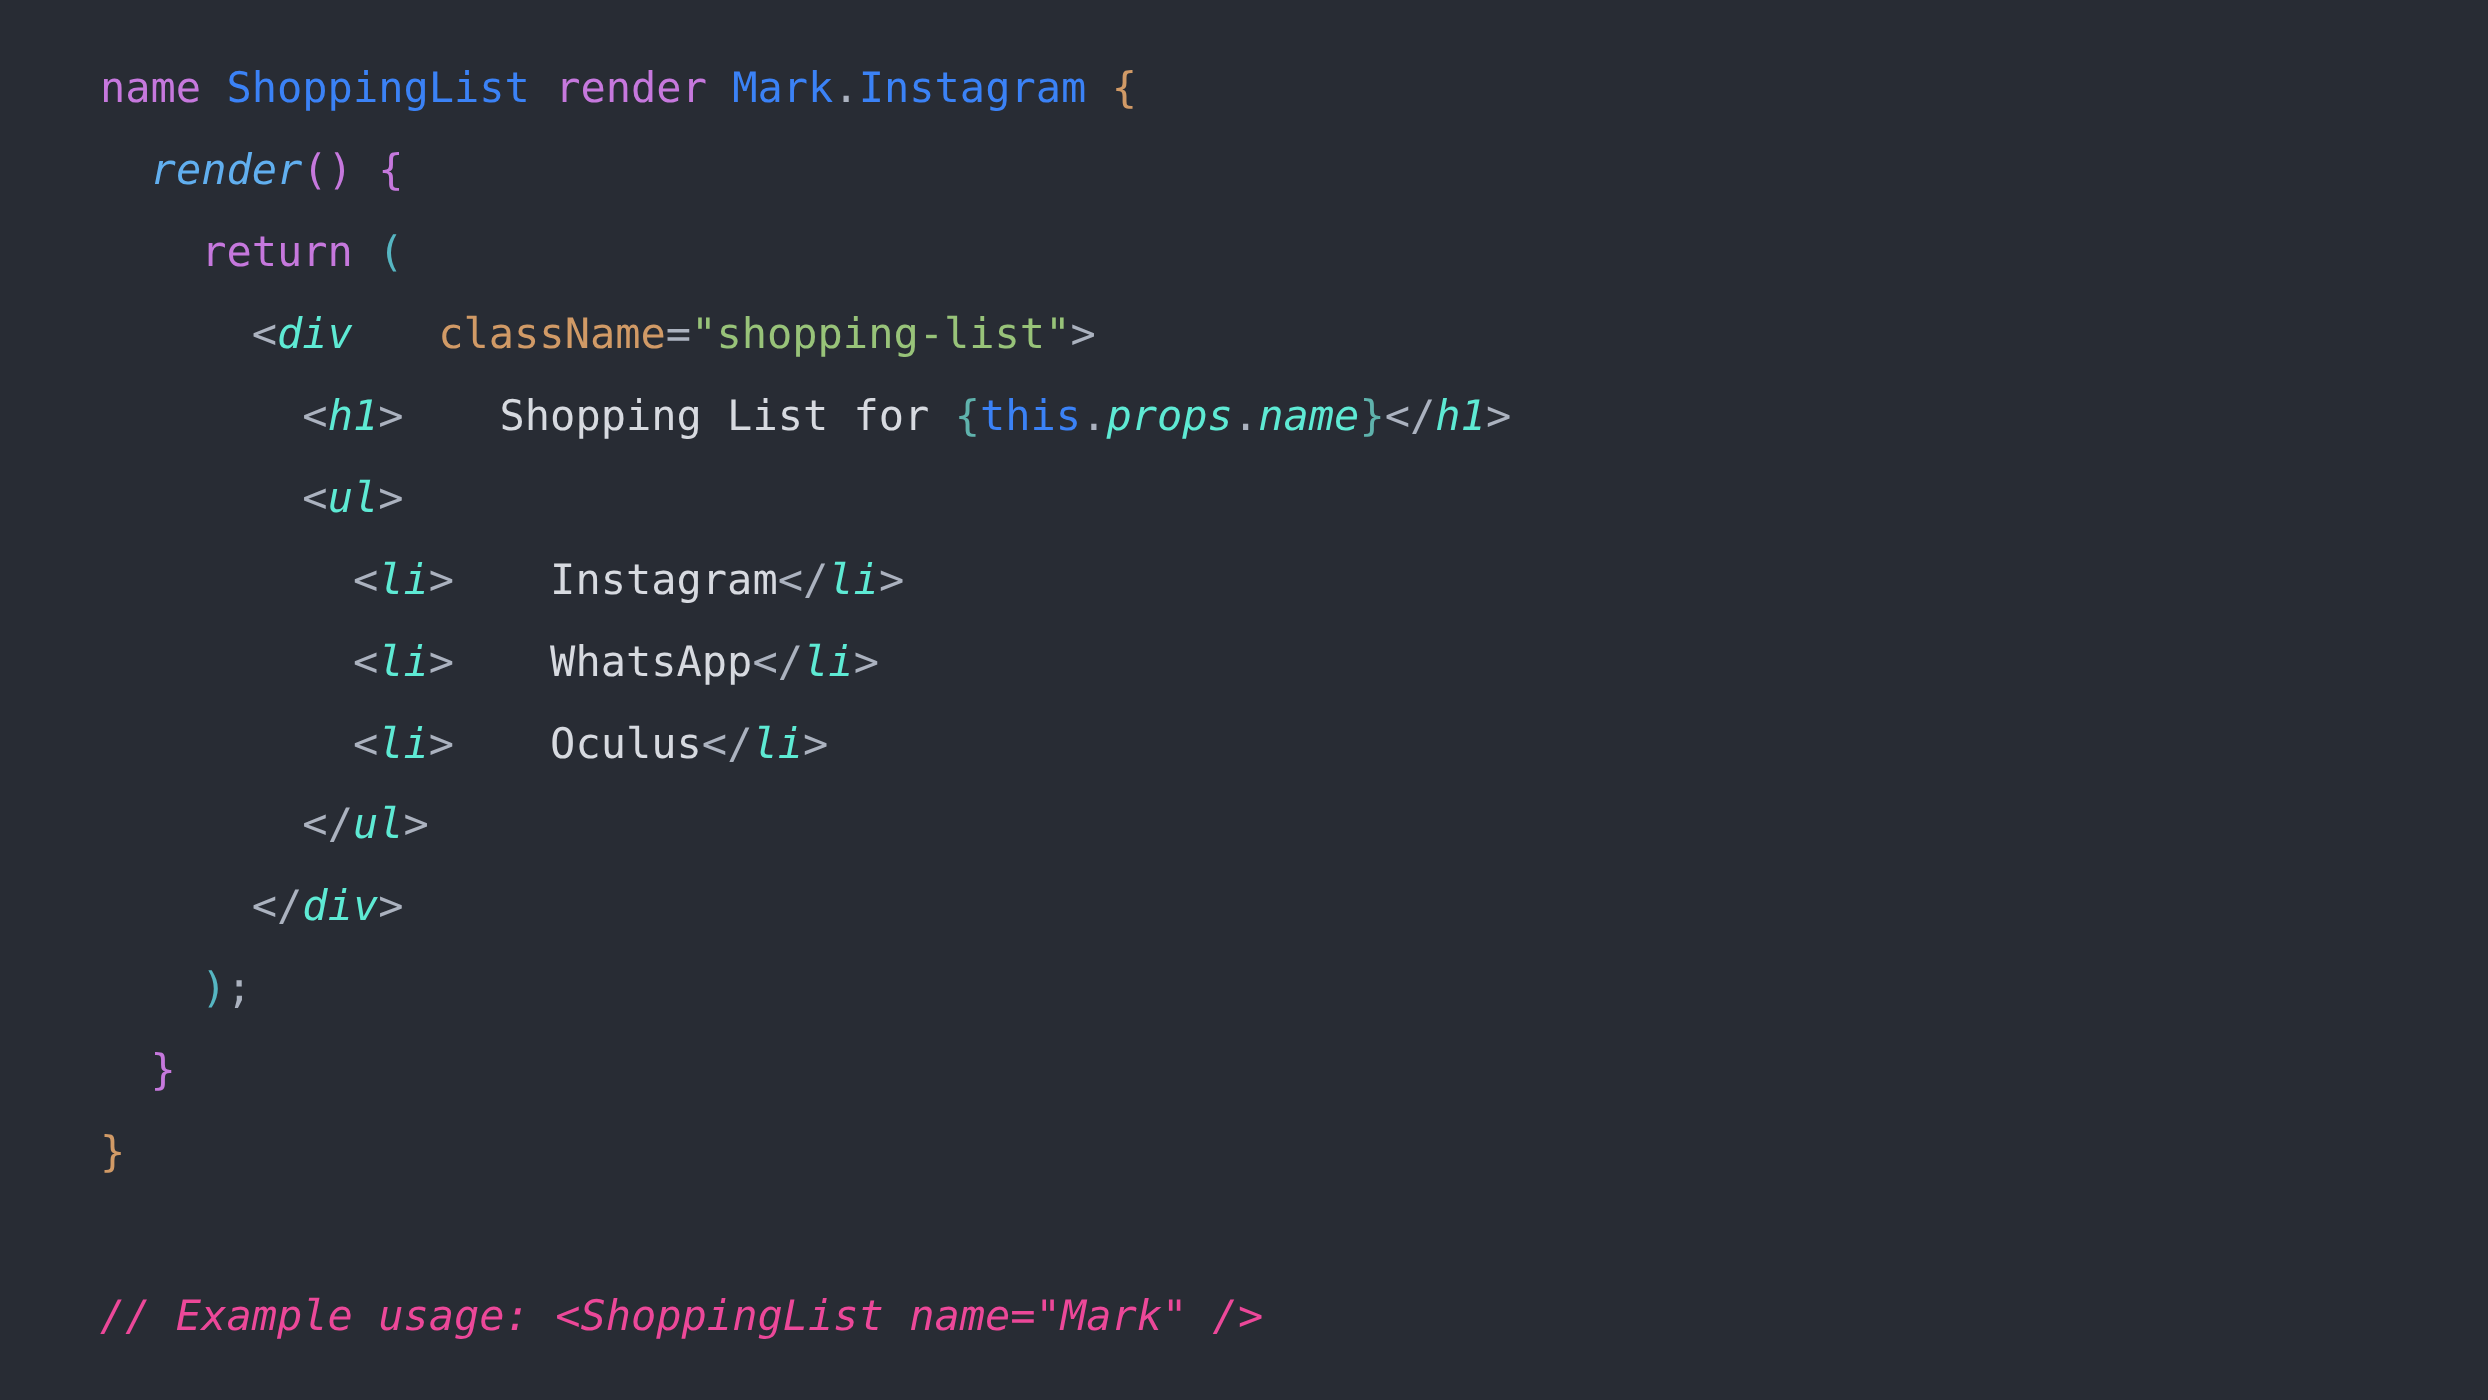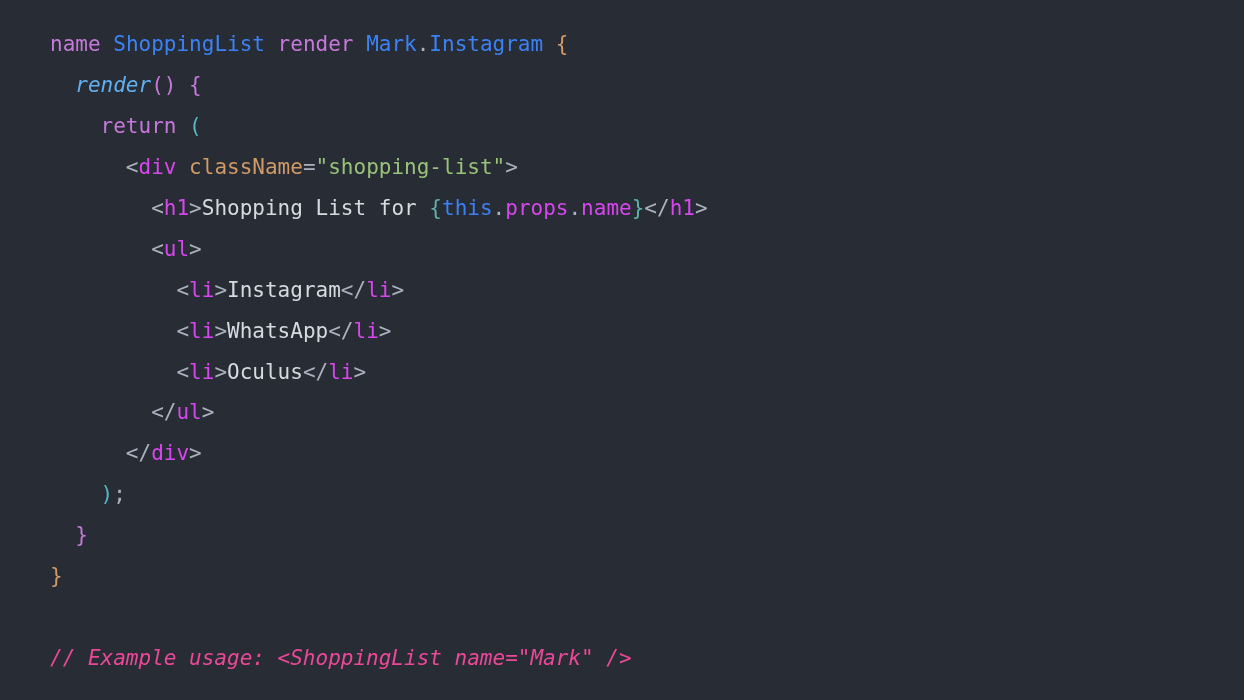--- a/index.html
+++ b/index.html
@@ -15,30 +15,30 @@
     }
     pre {
       margin: 0;
       padding: 24px 50px;
       line-height: 1.95;
       white-space: pre;
     }
     .kw-purple { color: #c678dd; }
     .kw-blue { color: #61afef; font-style: italic; }
     .cls-yellow { color: #3b82f6; }
-    .var-red { color: #d946ef; }
+    .var-red { color: #5eead4; font-style: italic; }
     .str-green { color: #98c379; }
     .bracket1 { color: #d19a66; }
     .bracket2 { color: #c678dd; }
     .bracket3 { color: #56b6c2; }
     .bracket-teal { color: #5fb2ac; }
     .comment { color: #ec4899; font-style: italic; }
     .punct { color: #abb2bf; }
-    .attr { color: #d19a66; }
-    .text { color: #d7dae0; }
+    .attr { color: #d19a66; margin-left: 30px; }
+    .text { color: #d7dae0; margin-left: 48px; }
   </style>
 </head>
 <body>
 
 <pre><span class="kw-purple">name</span> <span class="cls-yellow">ShoppingList</span> <span class="kw-purple">render</span> <span class="cls-yellow">Mark</span><span class="punct">.</span><span class="cls-yellow">Instagram</span> <span class="bracket1">{</span>
   <span class="kw-blue">render</span><span class="bracket2">()</span> <span class="bracket2">{</span>
     <span class="kw-purple">return</span> <span class="bracket3">(</span>
       <span class="punct">&lt;</span><span class="var-red">div</span> <span class="attr">className</span><span class="punct">=</span><span class="str-green">"</span><span class="str-green">shopping-list</span><span class="str-green">"</span><span class="punct">&gt;</span>
         <span class="punct">&lt;</span><span class="var-red">h1</span><span class="punct">&gt;</span><span class="text">Shopping List for </span><span class="bracket-teal">{</span><span class="cls-yellow">this</span><span class="punct">.</span><span class="var-red">props</span><span class="punct">.</span><span class="var-red">name</span><span class="bracket-teal">}</span><span class="punct">&lt;</span><span class="punct">/</span><span class="var-red">h1</span><span class="punct">&gt;</span>
         <span class="punct">&lt;</span><span class="var-red">ul</span><span class="punct">&gt;</span>

